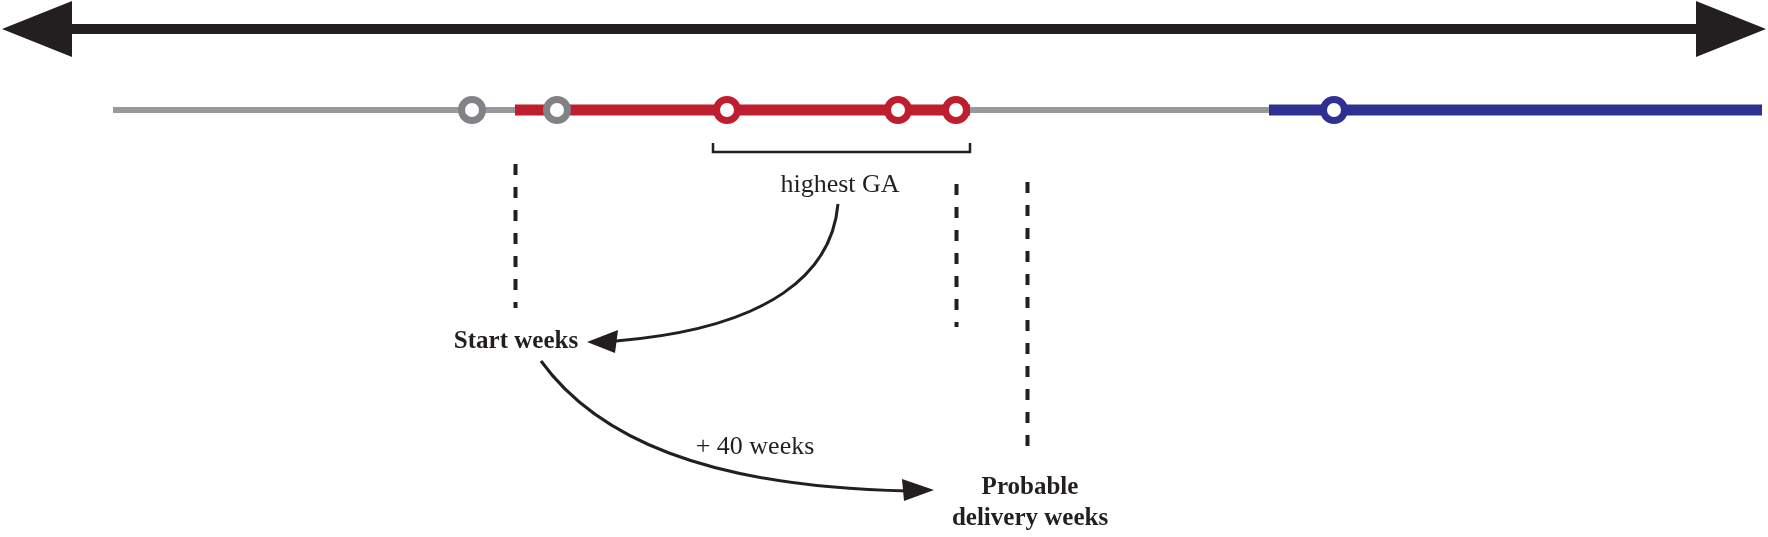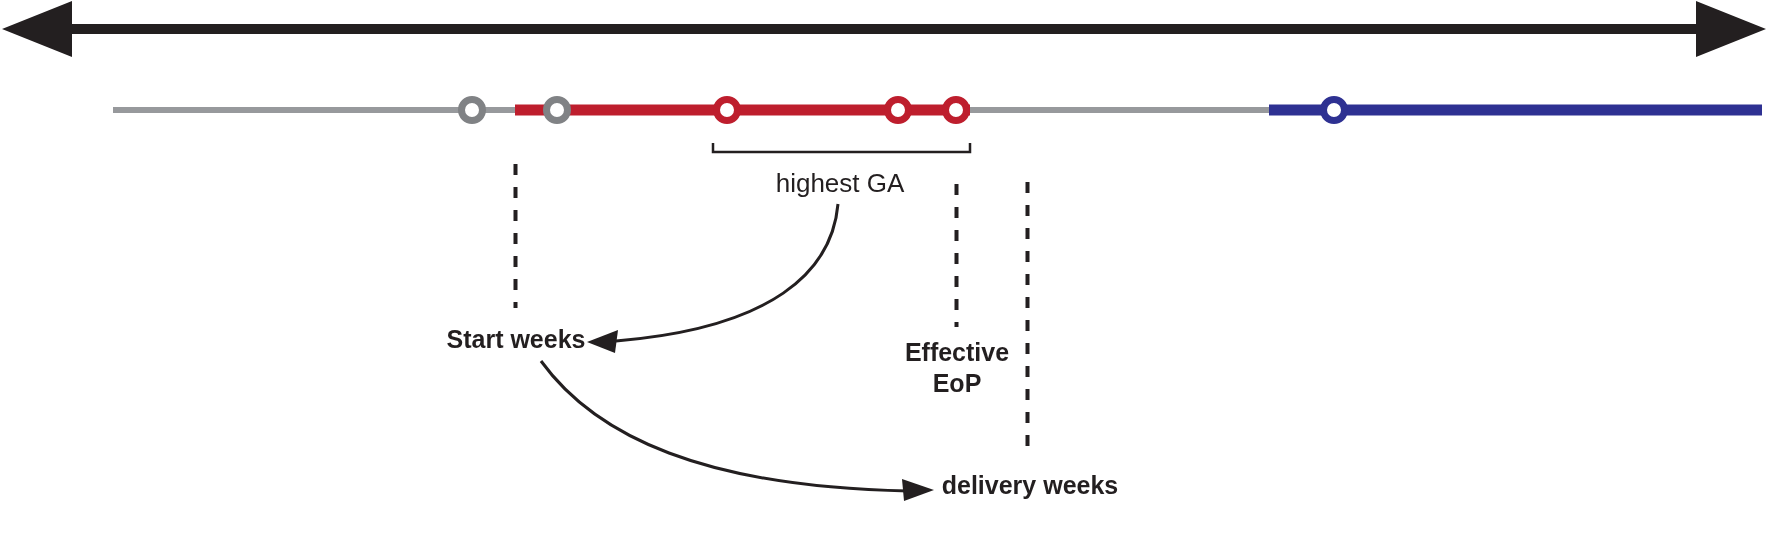--- a/index.html
+++ b/index.html
@@ -8,21 +8,21 @@
     --blue:#2e3192;
     --gray-line:#97999c;
     --gray-marker:#808285;
     --bg:#ffffff;
   }
   html,body{margin:0;padding:0;background:var(--bg);}
   .canvas{
     position:relative;
     width:1768px;height:537px;
     background:var(--bg);
-    font-family:Liberation Sans, sans-serif;
+    font-family:Liberation Serif, serif;
     color:var(--black);
     overflow:hidden;
   }
   svg.layer{position:absolute;left:0;top:0;}
 
   
   .axis-line{stroke:var(--black);stroke-width:10;}
   .axis-head{fill:var(--black);}
   .seg-gray{stroke:var(--gray-line);stroke-width:6;}
   .seg-red{stroke:var(--red);stroke-width:11;}
@@ -79,23 +79,21 @@
     <polygon class="curve-head" points="587,342 618,330 615,353"></polygon>
 
     <path class="curve" d="M 541 361 C 596 437 705 487 908 491"></path>
     <polygon class="curve-head" points="934,490 902,479 904,501"></polygon>
   </svg>
 
   <div class="lbl reg" style="left:840px;top:168px;">highest GA</div>
 
   <div class="lbl bold" style="left:516px;top:324px;">Start weeks</div>
 
-  <div class="lbl bold" style="left:957px;top:337px;">
-    <div>Effective</div>
-    <div>EoP</div>
-  </div>
 
+  <div class="lbl reg" style="left:755px;top:430px;">+ 40 weeks</div>
 
   <div class="lbl bold" style="left:1030px;top:470px;">
+    <div>Probable</div>
     <div>delivery weeks</div>
   </div>
 
 </div>
 
 </body></html>

